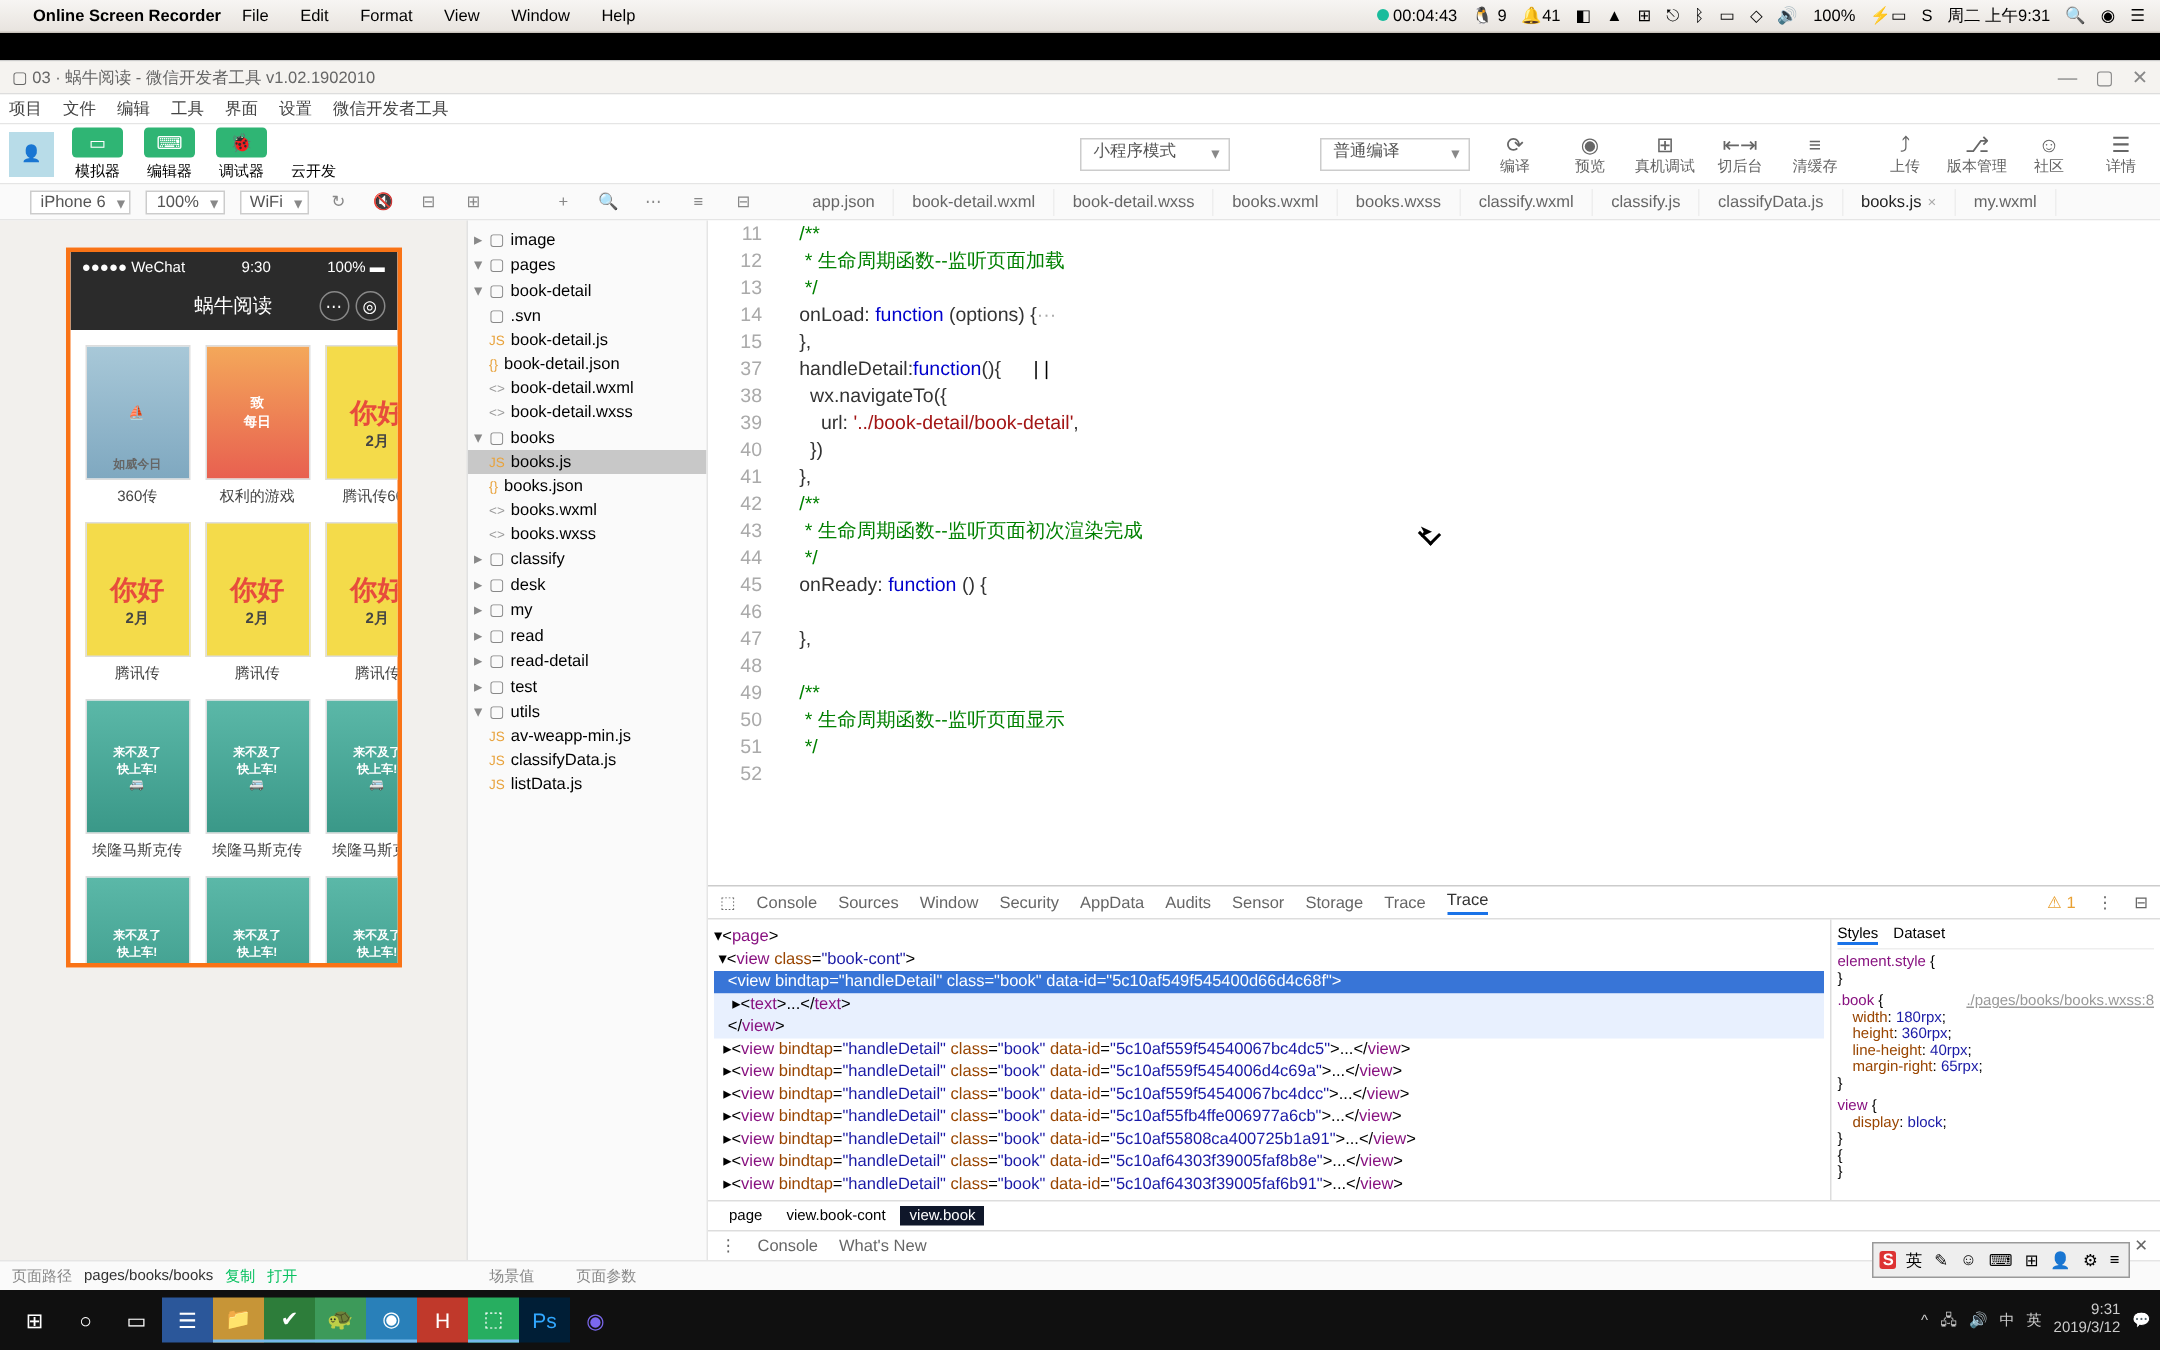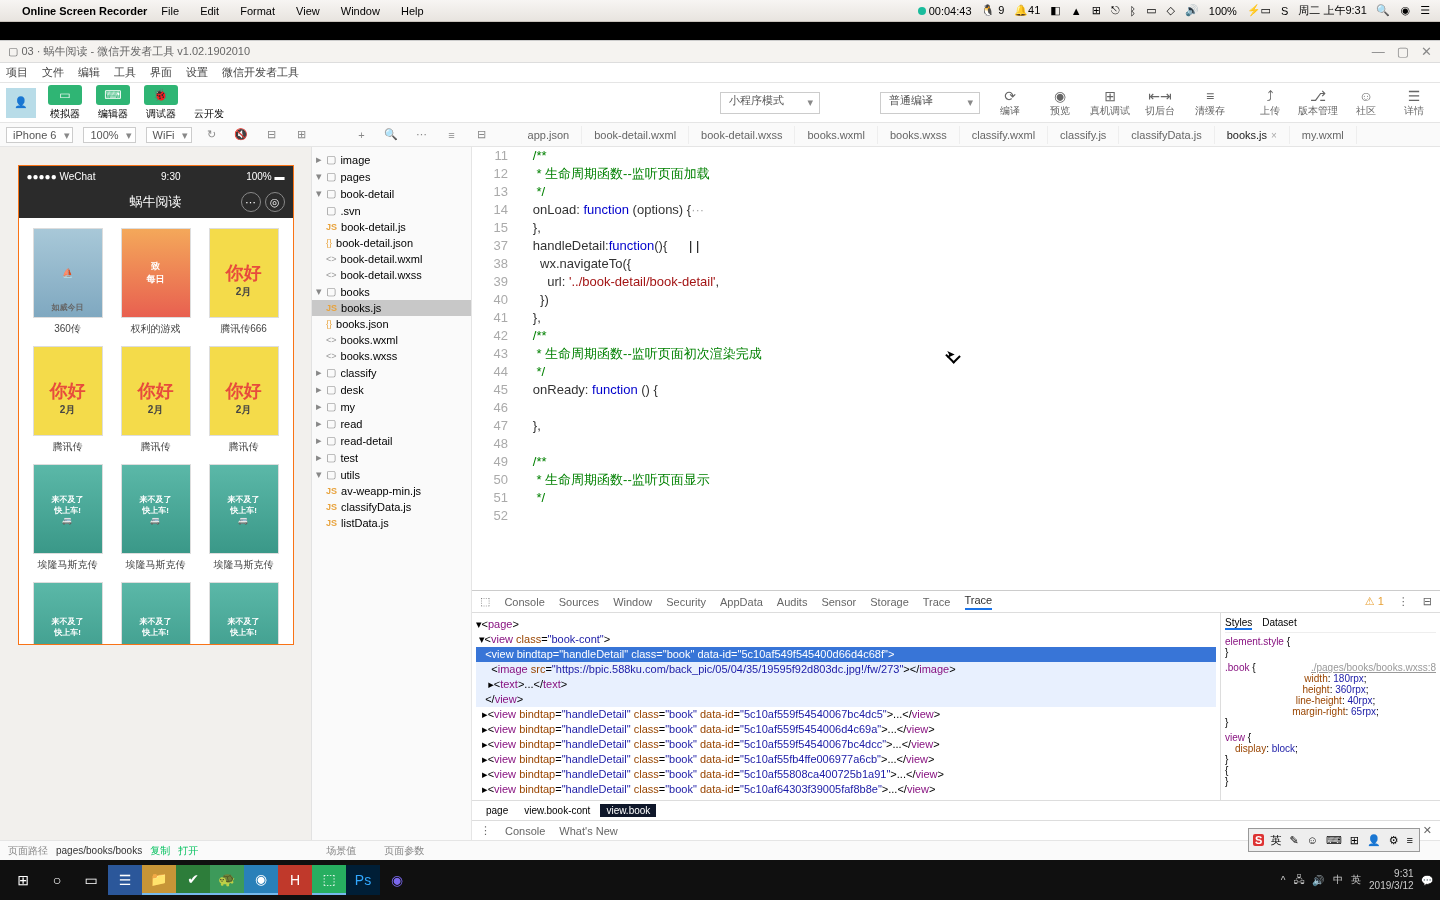--- a/index.html
+++ b/index.html
@@ -33,56 +33,56 @@
 .green { background:#2fb574;}
 .grey { background:none; color:#666;}
 .sel-wrap { margin-left:auto; display:flex; gap:10px; align-items:center;}
 .selbox { border:1px solid #ccc; height:22px; padding:0 22px 0 8px; font-size:11px; color:#555; background:#fff; position:relative; min-width:100px;}
 .selbox:after{content:"▾";position:absolute;right:6px;top:3px;color:#888;}
 .ticon { width:40px;text-align:center;font-size:10px;color:#666;}
 .ticon .glyph{font-size:14px;display:block;height:16px;}
 .right-tools { display:flex; gap:8px; margin-left:20px;}
 
 
-.modebar { height:24px; background:#fafafa; border-bottom:1px solid #e5e5e5; display:flex; align-items:center; padding:0 6px; gap:10px; font-size:11px; color:#555;}
+.modebar { height:24px; background:#fafafa; border-bottom:1px solid #e5e5e5; display:flex; align-items:center; padding:0 20px; gap:10px; font-size:11px; color:#555;}
 .modebar .sel2 { border:1px solid #ccc; padding:1px 16px 1px 6px; position:relative; background:#fff;}
 .modebar .sel2:after{content:"▾";position:absolute;right:3px;top:1px;color:#888;}
 .modebar .mini { width:20px;text-align:center;color:#888;}
 .modebar .tabstrip { display:flex; margin-left:14px; }
 .modebar .ftab { padding:3px 12px; border-right:1px solid #eee; color:#666; position:relative;}
 .modebar .ftab.active { color:#222;}
 .modebar .ftab .x{color:#aaa;margin-left:4px;font-size:10px;}
 
 
 .mainarea { flex:1; display:flex; min-height:0;}
 
 
 .preview { width:312px; background:#f2f0ed; padding:18px 0 0 0; display:flex;flex-direction:column; align-items:center; border-right:1px solid #e2e2e2;}
-.phone { width:276px; background:#fff; border:1px solid #f97316; height:480px; overflow:hidden;}
+.phone { width:224px; background:#fff; border:3px solid #f97316; height:480px; overflow:hidden;}
 .phone-status { height:20px; background:#2b2b2b; color:#fff; display:flex; align-items:center; padding:0 8px; font-size:10px; justify-content:space-between;}
 .phone-nav { height:32px; background:#2b2b2b; color:#fff; display:flex; align-items:center; justify-content:center; position:relative; font-size:13px;}
 .phone-nav .pill{position:absolute;right:8px;display:flex;gap:4px;}
 .phone-nav .pill span{width:20px;height:20px;border:1px solid #888;border-radius:10px;display:inline-flex;align-items:center;justify-content:center;font-size:11px;}
 .books-grid{display:grid;grid-template-columns:repeat(3,1fr);gap:10px;padding:10px;}
 .book{text-align:center;font-size:10px;color:#444;}
 .cover{width:70px;height:90px;margin:0 auto 4px;background:#f4db4a;border:1px solid #ddd;display:flex;align-items:center;justify-content:center;font-size:16px;color:#e74c3c;font-weight:bold;position:relative;overflow:hidden;}
 .cover.c1{background:linear-gradient(#a8c8d8,#7fa8c0);color:#fff;font-size:9px;}
 .cover.c2{background:linear-gradient(#f4a85a,#e86050);color:#fff;font-size:9px;}
 .cover.c3{background:linear-gradient(#5bb8a8,#3a9888);color:#fff;font-size:8px;}
 .cover.yellow:before{content:"你好";font-size:18px;}
 .cover.yellow:after{content:"2月";position:absolute;bottom:18px;font-size:10px;color:#444;}
 .book-title-abs{position:absolute;bottom:4px;left:0;right:0;font-size:8px;color:#666;}
 
 
 .filetree { width:160px; background:#fafafa; border-right:1px solid #e5e5e5; overflow:auto; padding:4px 0; font-size:11px;}
 .filetree .node{display:flex;align-items:center;padding:2px 4px;white-space:nowrap;cursor:default;}
 .filetree .node.sel{background:#c8c8c8;}
 .filetree .arrow{width:10px;display:inline-block;color:#888;}
 .filetree .folder{color:#888;margin-right:4px;}
-.filetree .js-ico{color:#e8a33d;font-size:9px;margin-right:4px;font-weight:bold;}
+.filetree .js-ico{color:#e8a33d;font-size:9px;margin-right:4px;font-weight:normal;}
 .filetree .json-ico{color:#e8a33d;font-size:9px;margin-right:4px;}
 .filetree .wxml-ico{color:#999;font-size:9px;margin-right:4px;}
 .i1{padding-left:14px;}.i2{padding-left:28px;}.i3{padding-left:42px;}
 
 
 .editor { flex:1; display:flex; flex-direction:column; min-width:0;}
 .code { flex:1; display:flex; font-family:Consolas,Monaco,monospace; font-size:13px; overflow:auto; line-height:18px; background:#fff;}
 .gutter { width:46px; text-align:right; color:#aaa; padding-right:10px; background:#fff; user-select:none;}
 .codetext { flex:1; white-space:pre; color:#333; padding-left:4px;}
 .kw{color:#0000cc;} .str{color:#a31515;} .cm{color:#008000;}
@@ -373,39 +373,38 @@
           <span class="t active">Trace</span>
           <span class="warn">⚠ <span>1</span></span>
           <span>⋮</span>
           <span>⊟</span>
         </div>
         <div class="dt-body">
           <div class="dt-elements" id="wxml">
               <div class="ln">▾&lt;<span class="tag">page</span>&gt;</div>
               <div class="ln">&nbsp;▾&lt;<span class="tag">view</span> <span class="attr">class</span>=<span class="val">"book-cont"</span>&gt;</div>
               <div class="ln sel">&nbsp;&nbsp;&nbsp;&lt;<span class="tag">view</span> <span class="attr">bindtap</span>=<span class="val">"handleDetail"</span> <span class="attr">class</span>=<span class="val">"book"</span> <span class="attr">data-id</span>=<span class="val">"5c10af549f545400d66d4c68f"</span>&gt;</div>
-              <div class="ln hov">&nbsp;&nbsp;&nbsp;&nbsp;&nbsp;&lt;<span class="tag">image</span> <span class="attr">src</span>=<span class="val">"https://bpic.588ku.com/back_pic/05/04/35/19595f92d803dc.jpg!/fw/273"</span>&gt;&lt;/<span class="tag">image</span>&gt;</div>
               <div class="ln hov">&nbsp;&nbsp;&nbsp;&nbsp;▸&lt;<span class="tag">text</span>&gt;...&lt;/<span class="tag">text</span>&gt;</div>
               <div class="ln hov">&nbsp;&nbsp;&nbsp;&lt;/<span class="tag">view</span>&gt;</div>
               <div class="ln">&nbsp;&nbsp;▸&lt;<span class="tag">view</span> <span class="attr">bindtap</span>=<span class="val">"handleDetail"</span> <span class="attr">class</span>=<span class="val">"book"</span> <span class="attr">data-id</span>=<span class="val">"5c10af559f54540067bc4dc5"</span>&gt;...&lt;/<span class="tag">view</span>&gt;</div>
               <div class="ln">&nbsp;&nbsp;▸&lt;<span class="tag">view</span> <span class="attr">bindtap</span>=<span class="val">"handleDetail"</span> <span class="attr">class</span>=<span class="val">"book"</span> <span class="attr">data-id</span>=<span class="val">"5c10af559f5454006d4c69a"</span>&gt;...&lt;/<span class="tag">view</span>&gt;</div>
               <div class="ln">&nbsp;&nbsp;▸&lt;<span class="tag">view</span> <span class="attr">bindtap</span>=<span class="val">"handleDetail"</span> <span class="attr">class</span>=<span class="val">"book"</span> <span class="attr">data-id</span>=<span class="val">"5c10af559f54540067bc4dcc"</span>&gt;...&lt;/<span class="tag">view</span>&gt;</div>
               <div class="ln">&nbsp;&nbsp;▸&lt;<span class="tag">view</span> <span class="attr">bindtap</span>=<span class="val">"handleDetail"</span> <span class="attr">class</span>=<span class="val">"book"</span> <span class="attr">data-id</span>=<span class="val">"5c10af55fb4ffe006977a6cb"</span>&gt;...&lt;/<span class="tag">view</span>&gt;</div>
               <div class="ln">&nbsp;&nbsp;▸&lt;<span class="tag">view</span> <span class="attr">bindtap</span>=<span class="val">"handleDetail"</span> <span class="attr">class</span>=<span class="val">"book"</span> <span class="attr">data-id</span>=<span class="val">"5c10af55808ca400725b1a91"</span>&gt;...&lt;/<span class="tag">view</span>&gt;</div>
               <div class="ln">&nbsp;&nbsp;▸&lt;<span class="tag">view</span> <span class="attr">bindtap</span>=<span class="val">"handleDetail"</span> <span class="attr">class</span>=<span class="val">"book"</span> <span class="attr">data-id</span>=<span class="val">"5c10af64303f39005faf8b8e"</span>&gt;...&lt;/<span class="tag">view</span>&gt;</div>
               <div class="ln">&nbsp;&nbsp;▸&lt;<span class="tag">view</span> <span class="attr">bindtap</span>=<span class="val">"handleDetail"</span> <span class="attr">class</span>=<span class="val">"book"</span> <span class="attr">data-id</span>=<span class="val">"5c10af64303f39005faf6b91"</span>&gt;...&lt;/<span class="tag">view</span>&gt;</div>
             </div>
           <div class="dt-styles">
             <div class="tabs2">
                 <span class="a">Styles</span>
                 <span>Dataset</span>
               </div>
             <div><span class="selector">element.style</span> {<br>}</div>
             <div style="margin-top:4px;"><span class="selector">.book</span> { <span style="float:right;color:#999;text-decoration:underline">./pages/books/books.wxss:8</span></div>
-            <div id="cssbook" style="padding-left:10px;text-align:center;"><span class="prop">width</span>: <span class="pval">180rpx</span>;<br><span class="prop">height</span>: <span class="pval">360rpx</span>;<br><span class="prop">line-height</span>: <span class="pval">40rpx</span>;<br><span class="prop">margin-right</span>: <span class="pval">65rpx</span>;</div>
+            <div id="cssbook" style="padding-left:10px;"><span class="prop">width</span>: <span class="pval">180rpx</span>;<br><span class="prop">height</span>: <span class="pval">360rpx</span>;<br><span class="prop">line-height</span>: <span class="pval">40rpx</span>;<br><span class="prop">margin-right</span>: <span class="pval">65rpx</span>;</div>
             <div>}</div>
             <div style="margin-top:4px;"><span class="selector">view</span> {</div>
             <div id="cssview" style="padding-left:10px;"><span class="prop">display</span>: <span class="pval">block</span>;</div>
             <div>}</div>
             <div>{</div>
               <div>}</div>
           </div>
         </div>
         <div class="crumb">
           <span class="c">page</span>

